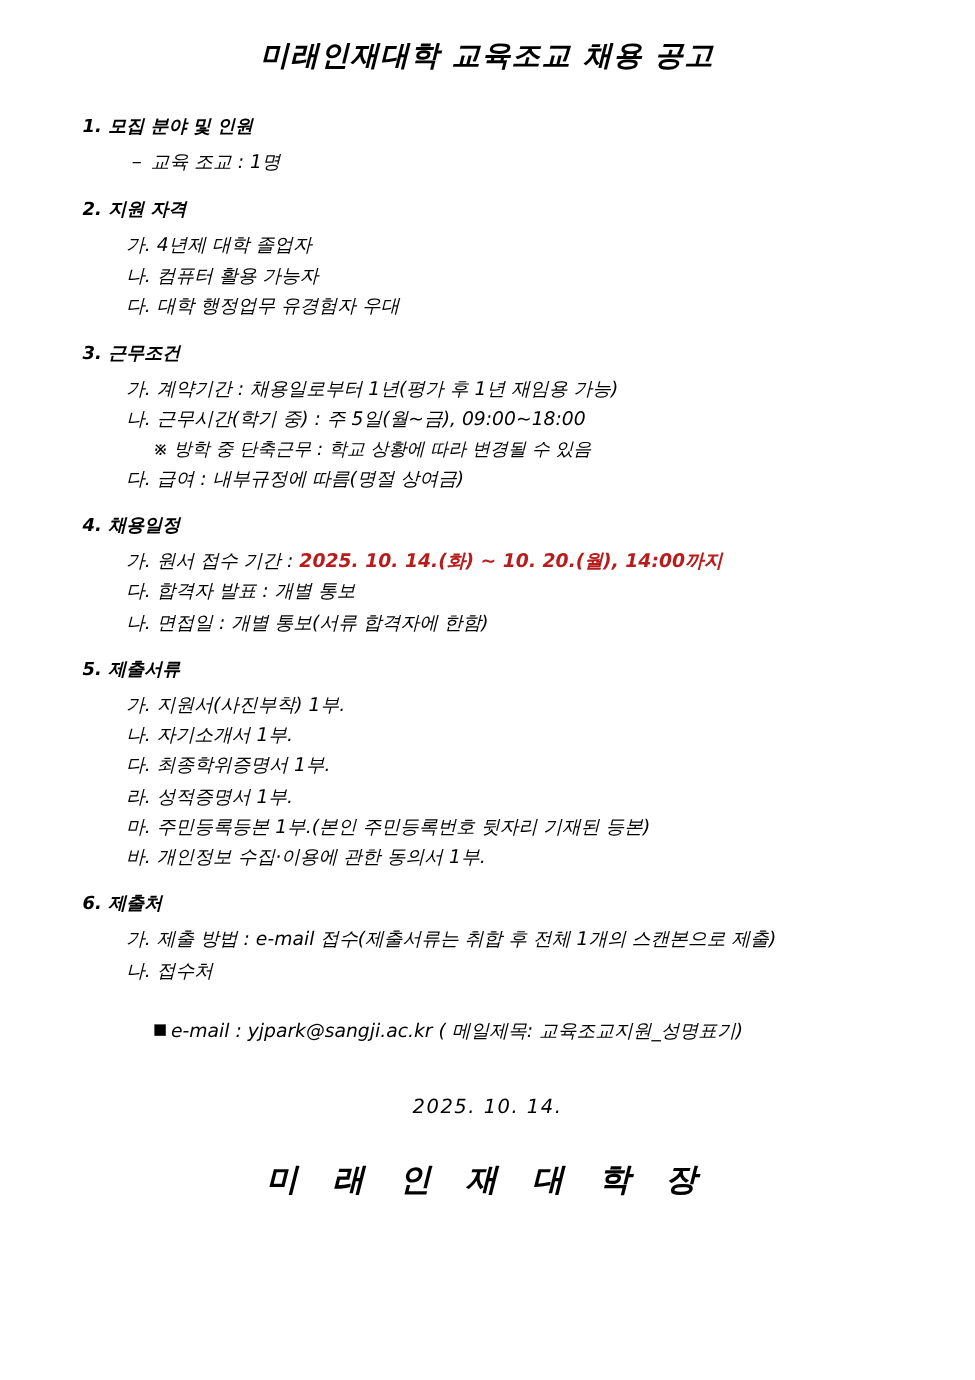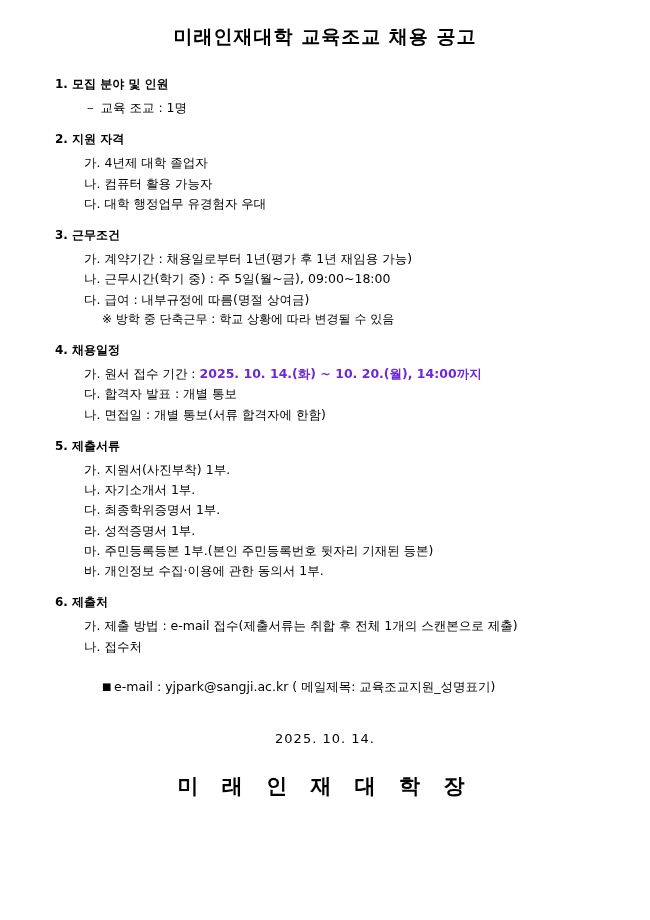--- a/index.html
+++ b/index.html
@@ -14,20 +14,21 @@
     color: #000000;
     position: relative;
     overflow: hidden;
   }
   .page {
     width: 650px;
     height: 920px;
     box-sizing: border-box;
     padding: 18px 40px 0 40px;
     position: relative;
+    font-style: italic;
   }
   .doc-title {
     text-align: center;
     font-size: 19px;
     font-weight: bold;
     letter-spacing: 1px;
     margin: 6px 0 26px 0;
   }
   .section {
     margin-bottom: 13px;
@@ -55,21 +56,21 @@
     padding-left: 62px;
     margin-top: 20px;
   }
   .bullet-mark {
     display: inline-block;
     width: 12px;
     font-size: 10px;
     vertical-align: middle;
   }
   .hl-red {
-    color: #6d28d9;
+    color: #b91c1c;
     font-weight: bold;
   }
   .date-line {
     text-align: center;
     font-size: 13px;
     margin-top: 34px;
     letter-spacing: 1px;
   }
   .signature {
     text-align: center;
@@ -95,22 +96,22 @@
     <div class="section-head">2. 지원 자격</div>
     <div class="item">가. 4년제 대학 졸업자</div>
     <div class="item">나. 컴퓨터 활용 가능자</div>
     <div class="item">다. 대학 행정업무 유경험자 우대</div>
   </div>
 
   <div class="section">
     <div class="section-head">3. 근무조건</div>
     <div class="item">가. 계약기간 : 채용일로부터 1년(평가 후 1년 재임용 가능)</div>
     <div class="item">나. 근무시간(학기 중) : 주 5일(월~금), 09:00~18:00</div>
+    <div class="item note">※ 방학 중 단축근무 : 학교 상황에 따라 변경될 수 있음</div>
     <div class="item">다. 급여 : 내부규정에 따름(명절 상여금)</div>
-    <div class="item note">※ 방학 중 단축근무 : 학교 상황에 따라 변경될 수 있음</div>
   </div>
 
   <div class="section">
     <div class="section-head">4. 채용일정</div>
     <div class="item"><span>가. 원서 접수 기간 : </span><span class="hl-red">2025. 10. 14.(화) ~ 10. 20.(월), 14:00까지</span></div>
     <div class="item">다. 합격자 발표 : 개별 통보</div>
     <div class="item">나. 면접일 : 개별 통보(서류 합격자에 한함)</div>
   </div>
 
   <div class="section">

